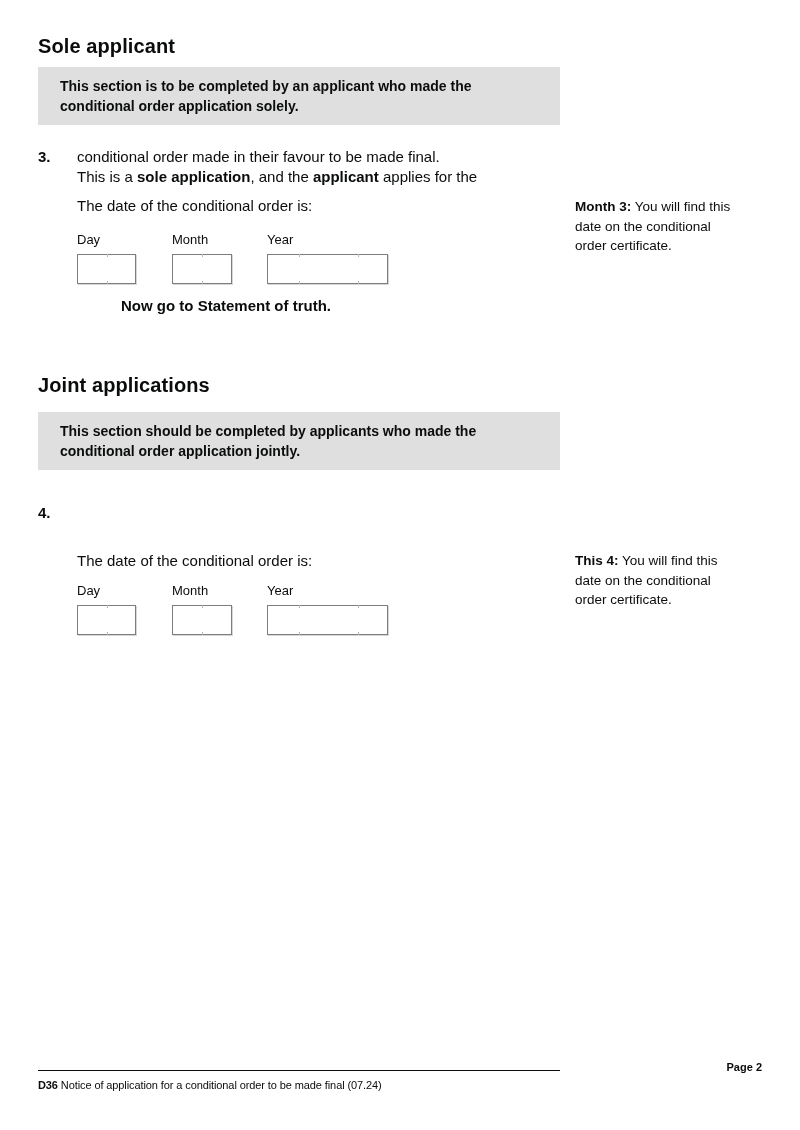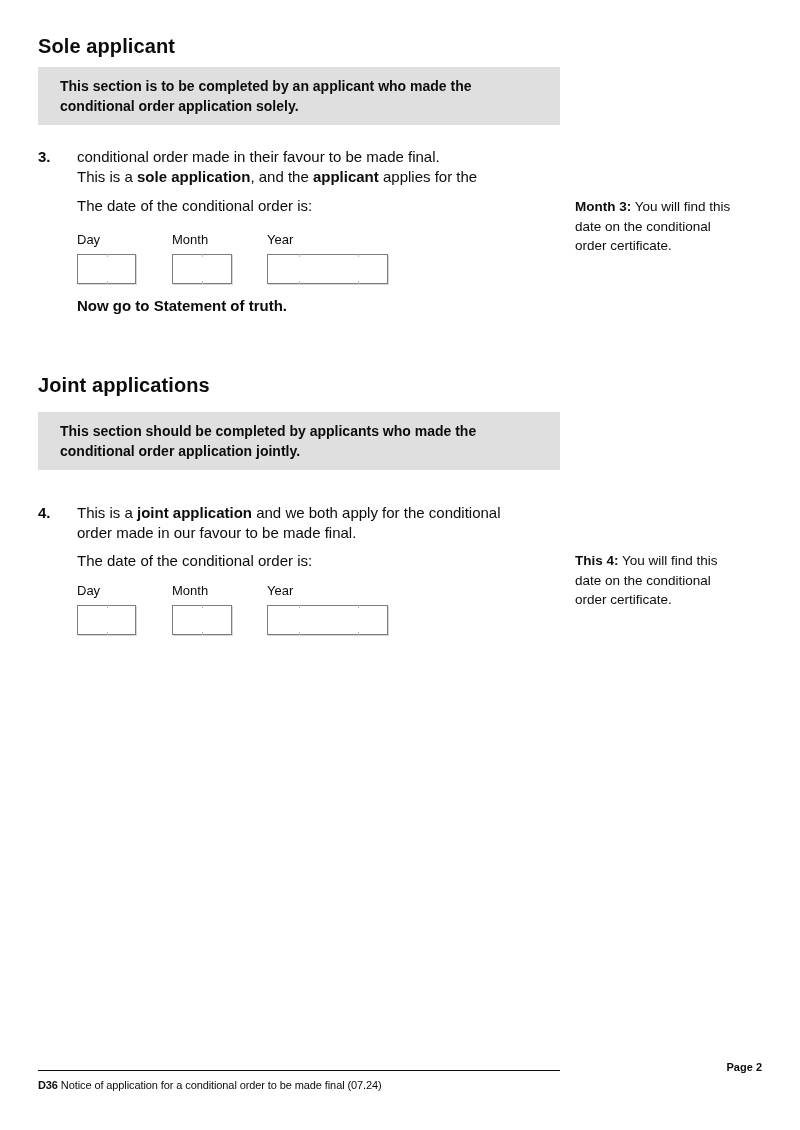--- a/index.html
+++ b/index.html
@@ -18,21 +18,21 @@
   }
   .notice{
     background:#dfdfdf;
     width:522px;
     box-sizing:border-box;
     padding:9px 10px 9px 22px;
     font-weight:700;
     font-size:14px;line-height:20px;
   }
   .bodytext{font-size:15px;line-height:20px;}
-  .bold{font-weight:700;}
+  .bold{font-weight:700;margin-left:44px;}
   .item-num{font-size:15px;line-height:20px;font-weight:700;}
   .note{font-size:13.5px;line-height:19.5px;width:192px;}
   .date-label{font-size:13px;line-height:20px;}
   .datebox{
     position:absolute;
     top:24px;height:30px;
     box-sizing:border-box;
     background:#ffffff;
     border:1px solid #7d7d7d;
     box-shadow:1px 1px 0 #d6d6d6;
@@ -105,24 +105,20 @@
     </div>
 
   <div class="abs notice" style="left:38px;top:412px;min-height:58px;">
       <div>This section should be completed by applicants who made the</div>
       <div>conditional order application jointly.</div>
     </div>
 
   <div class="abs h1" style="left:38px;top:373px;">Joint applications</div>
 
   <div class="abs item-num" style="left:38px;top:503px;">4.</div>
-  <div class="abs bodytext" style="left:77px;top:503px;width:470px;">
-      <div>This is a <b>joint application</b> and we both apply for the conditional</div>
-      <div>order made in our favour to be made final.</div>
-    </div>
 
   <div class="abs bodytext" style="left:77px;top:551px;">The date of the conditional order is:</div>
 
   <div class="abs" style="left:77px;top:581px;width:330px;height:55px;">
     <span class="abs date-label" style="left:0;top:0;">Day</span>
     <span class="abs date-label" style="left:95px;top:0;">Month</span>
     <span class="abs date-label" style="left:190px;top:0;">Year</span>
     <span class="datebox" style="left:0;width:59px;">
       <span class="tick" style="left:50%;"></span>
       <input type="text" value="" style="">

